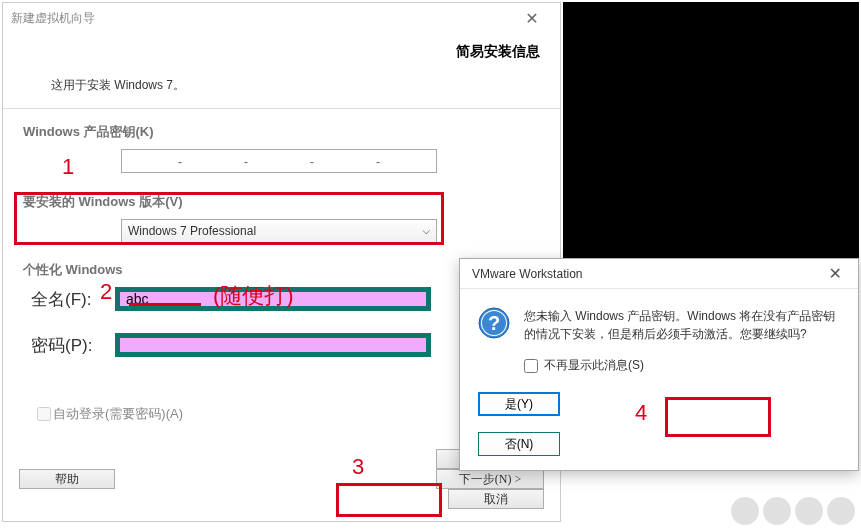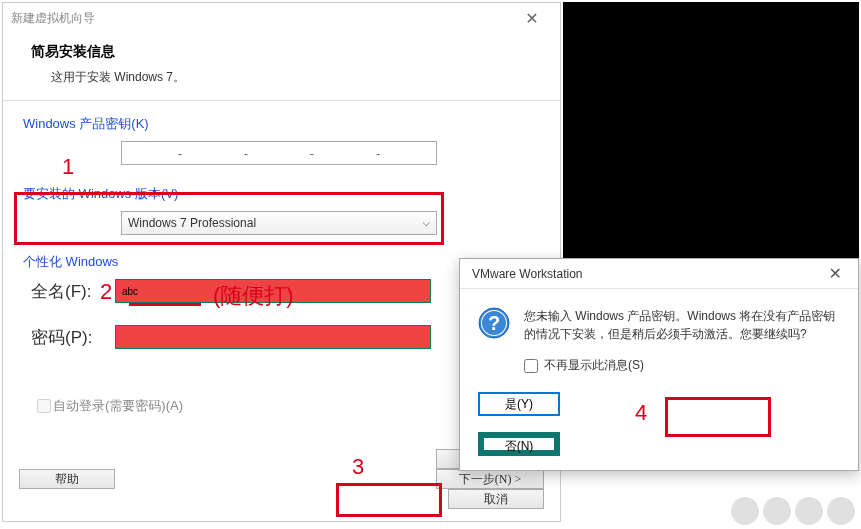--- a/index.html
+++ b/index.html
@@ -4,37 +4,37 @@
   <style>
     * { box-sizing: border-box; margin: 0; padding: 0; }
     body { font-family: 'Microsoft YaHei', 'Segoe UI', Tahoma, sans-serif; font-size: 13px; color: #333; background: #fff; position: relative; width: 861px; height: 529px; overflow: hidden; }
     
     .wizard-window { position: absolute; left: 2px; top: 2px; width: 559px; height: 520px; background: #fff; border: 1px solid #ccc; }
     .wizard-titlebar { display: flex; justify-content: space-between; align-items: center; padding: 4px 8px; height: 30px; }
     .wizard-title { color: #888; font-size: 12px; }
     .wizard-close { width: 40px; text-align: center; color: #666; font-size: 16px; cursor: default; }
     
     .wizard-header { padding: 10px 20px 14px 28px; border-bottom: 1px solid #ddd; }
-    .wizard-header h2 { font-size: 14px; font-weight: bold; color: #000; margin-bottom: 8px; }
+    .wizard-header h2 { font-size: 14px; font-weight: bold; color: #000; margin-bottom: 16px; text-align: right; }
     .wizard-header p { font-size: 12px; color: #333; margin-left: 20px; }
     
     .wizard-body { padding: 14px 20px; }
-    .section-label { font-size: 13px; color: #1d4ed8; margin-bottom: 8px; display: block; }
+    .section-label { font-size: 13px; color: #737373; margin-bottom: 8px; display: block; font-weight: bold; }
     
     .field-row { display: flex; align-items: center; margin-bottom: 14px; }
     .field-label { width: 92px; font-size: 17px; color: #333; padding-left: 8px; }
     
     .product-key-box { display: flex; align-items: center; gap: 0; border: 1px solid #aaa; background: #fff; height: 24px; padding: 0 6px; margin-left: 98px; width: 316px; }
     .key-seg { display: flex; justify-content: center; align-items: center; flex: 1; }
     .key-dash { color: #666; padding: 0 12px; }
     
     .version-select { width: 316px; height: 24px; border: 1px solid #aaa; background: linear-gradient(#fdfdfd,#f0f0f0); padding: 0 6px; font-size: 12px; position: relative; display: flex; align-items: center; justify-content: space-between; margin-left: 98px; }
     .chev { font-size: 10px; color: #555; }
     
-    .text-input { width: 316px; height: 24px; border: 1px solid #0f766e; background: #ef4444; padding: 0 6px; font-size: 10px; font-family: inherit; outline: none; }
+    .text-input { width: 316px; height: 24px; border: 5px solid #0f766e; background: #f0abfc; padding: 0 6px; font-size: 14px; font-family: inherit; outline: none; }
     
     .checkbox-row { display: flex; align-items: center; gap: 2px; padding-left: 14px; margin-top: 48px; color: #888; }
     .checkbox-row input { width: 14px; height: 14px; }
     
     .wizard-footer { position: absolute; bottom: 0; left: 0; right: 0; padding: 8px 16px 12px; display: flex; justify-content: space-between; align-items: center; }
     .wizard-footer .left { }
     .wizard-footer .right { display: flex; gap: 0; flex-direction: column; }
     .wiz-btn { min-width: 96px; height: 20px; background: linear-gradient(#f5f5f5,#e6e6e6); border: 1px solid #adadad; font-size: 12px; color: #333; cursor: default; font-family: Liberation Serif, serif; }
     .wiz-btn.cancel { margin-left: 12px; }
     
@@ -43,21 +43,21 @@
     .msgbox { position: absolute; left: 459px; top: 258px; width: 400px; background: #fff; border: 1px solid #aaa; box-shadow: 0 4px 14px rgba(0,0,0,0.25); }
     .msgbox-titlebar { display: flex; justify-content: space-between; align-items: center; height: 30px; padding: 0 8px 0 12px; border-bottom: 1px solid #e5e5e5; }
     .msgbox-title { font-size: 12px; color: #333; }
     .msgbox-close { font-size: 16px; color: #555; padding: 0 8px; cursor: default; }
     .msgbox-body { display: flex; padding: 18px 16px 10px 18px; gap: 14px; }
     .msgbox-icon { width: 32px; height: 32px; flex: none; }
     .msgbox-text { font-size: 12px; color: #333; line-height: 1.5; }
     .msgbox-check { display: flex; align-items: center; gap: 6px; padding: 4px 16px 8px 64px; font-size: 12px; }
     .msgbox-check input { width: 14px; height: 14px; }
     .msgbox-footer { display: flex; justify-content: flex-end; gap: 16px; padding: 10px 18px 14px; flex-direction: column; }
-    .msg-btn { width: 82px; height: 24px; background: #fdfdfd; border: 6px solid #0f766e; font-size: 12px; font-family: inherit; cursor: default; }
+    .msg-btn { width: 82px; height: 24px; background: #fdfdfd; border: 1px solid #0f766e; font-size: 12px; font-family: inherit; cursor: default; }
     .msg-btn.primary { border: 1px solid #0078d7; box-shadow: inset 0 0 0 1px #0078d7; }
     
     .anno { position: absolute; color: #d9001b; font-size: 22px; font-weight: 400; font-family: Arial, sans-serif; pointer-events: none; }
     .anno-box { position: absolute; border: 3px solid #d9001b; pointer-events: none; }
     .anno-uline { position: absolute; border-bottom: 3px solid #d9001b; pointer-events: none; }
     
     .watermark { position: absolute; right: 6px; bottom: 4px; display: flex; gap: 4px; opacity: 0.25; }
     .watermark span { width: 28px; height: 28px; border-radius: 50%; background: #888; }
   </style>
 </head>

